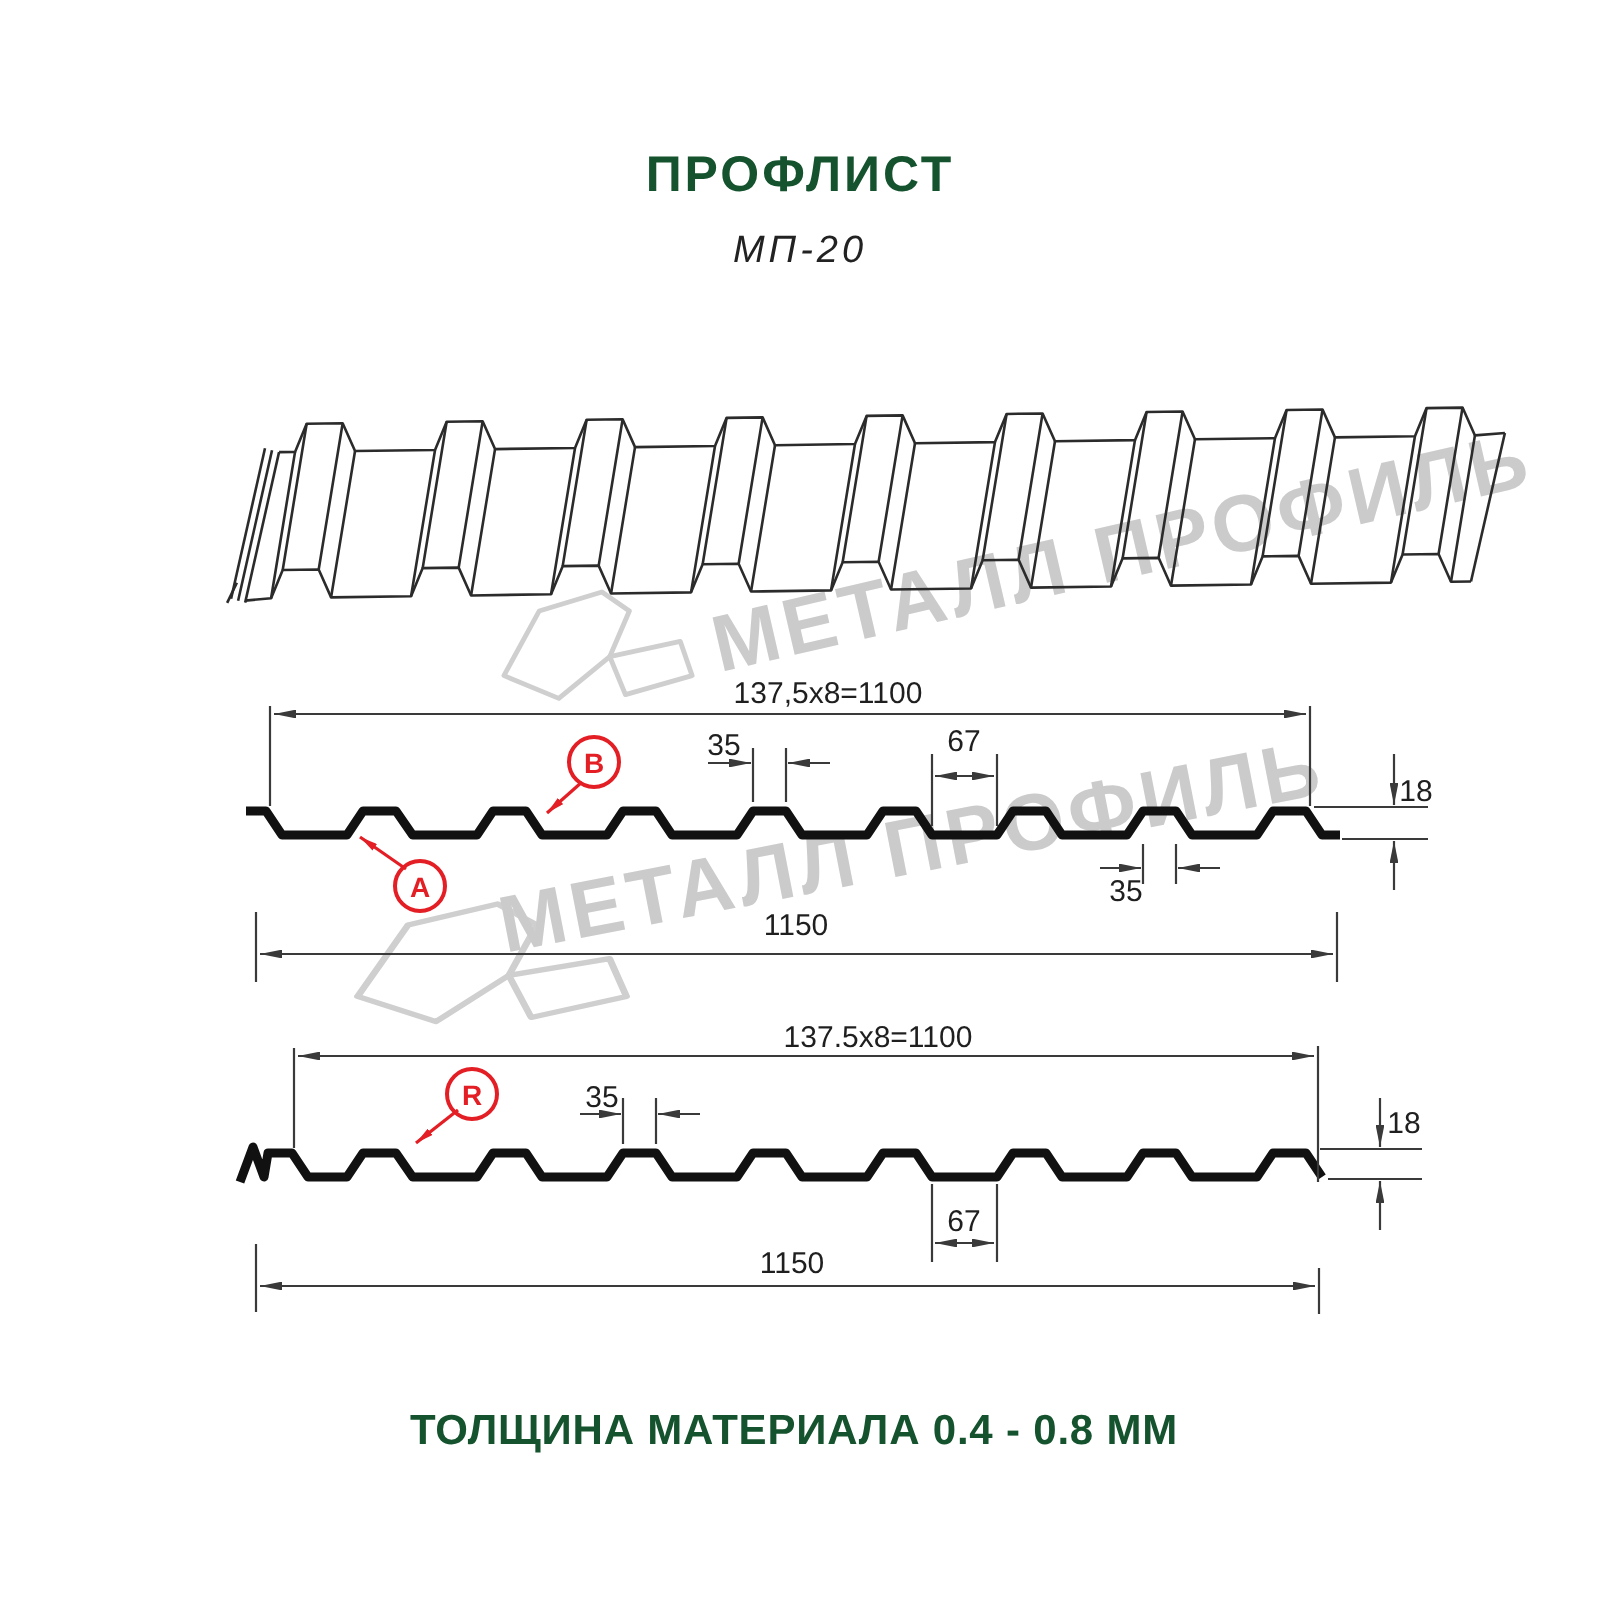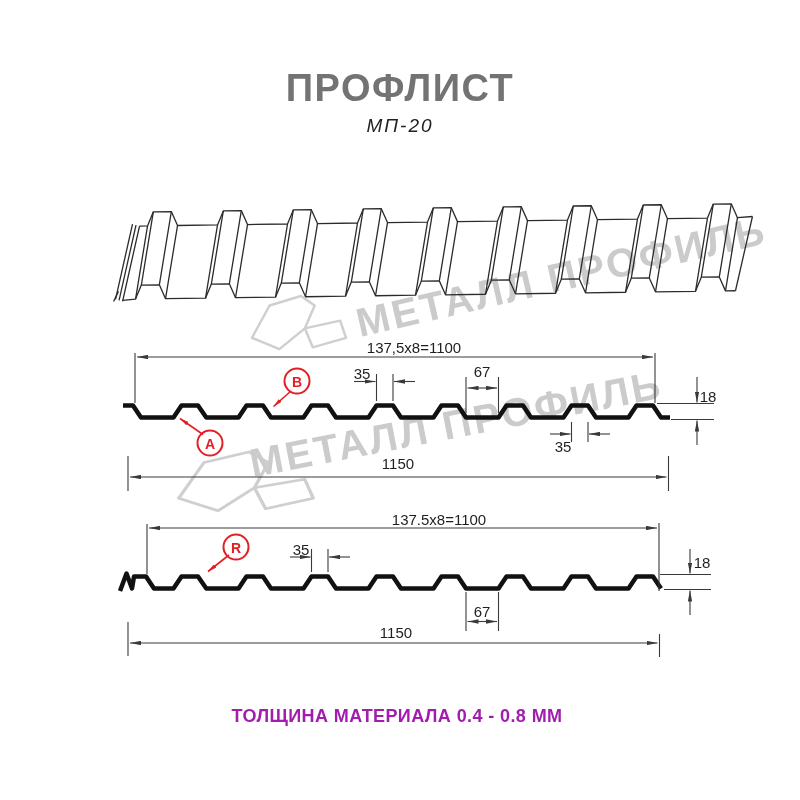--- a/index.html
+++ b/index.html
@@ -1,22 +1,22 @@
 <!DOCTYPE html>
 <html><head>
 <meta charset="utf-8">
 <style>
   html,body{margin:0;padding:0;background:#fff;}
   #stage{position:relative;width:800px;height:800px;background:#fff;overflow:hidden;
          font-family:"Liberation Sans", sans-serif;}
   .abs{position:absolute;}
   .ctr{transform:translate(-50%,-50%);white-space:nowrap;}
-  #title{font-size:38px;font-weight:800;letter-spacing:1.5px;color:#737373;}
+  #title{font-size:25px;font-weight:800;letter-spacing:1.5px;color:#14532d;}
   #subtitle{font-size:19px;font-weight:500;letter-spacing:2px;color:#222;font-style:italic;}
-  #footer-note{font-size:18px;font-weight:600;letter-spacing:0.4px;color:#a21caf;}
+  #footer-note{font-size:21px;font-weight:600;letter-spacing:0.4px;color:#14532d;}
   .dim{font-size:15px;color:#1f1f1f;}
   .wm-text{font-size:40px;font-weight:700;letter-spacing:2.5px;color:#cbcbcb;
            transform-origin:0 0;white-space:nowrap;}
   .callout{width:23px;height:23px;border:2.3px solid #e31e24;border-radius:50%;
            color:#e31e24;font-size:14px;font-weight:700;display:flex;
            align-items:center;justify-content:center;background:transparent;}
   svg{position:absolute;left:0;top:0;}
   .thick{stroke:#111;stroke-width:4.5;fill:none;stroke-linejoin:round;}
   .thin{stroke:#3a3a3a;stroke-width:1.1;fill:none;}
   .sheet{stroke:#2b2b2b;stroke-width:1.3;fill:none;stroke-linejoin:round;}

